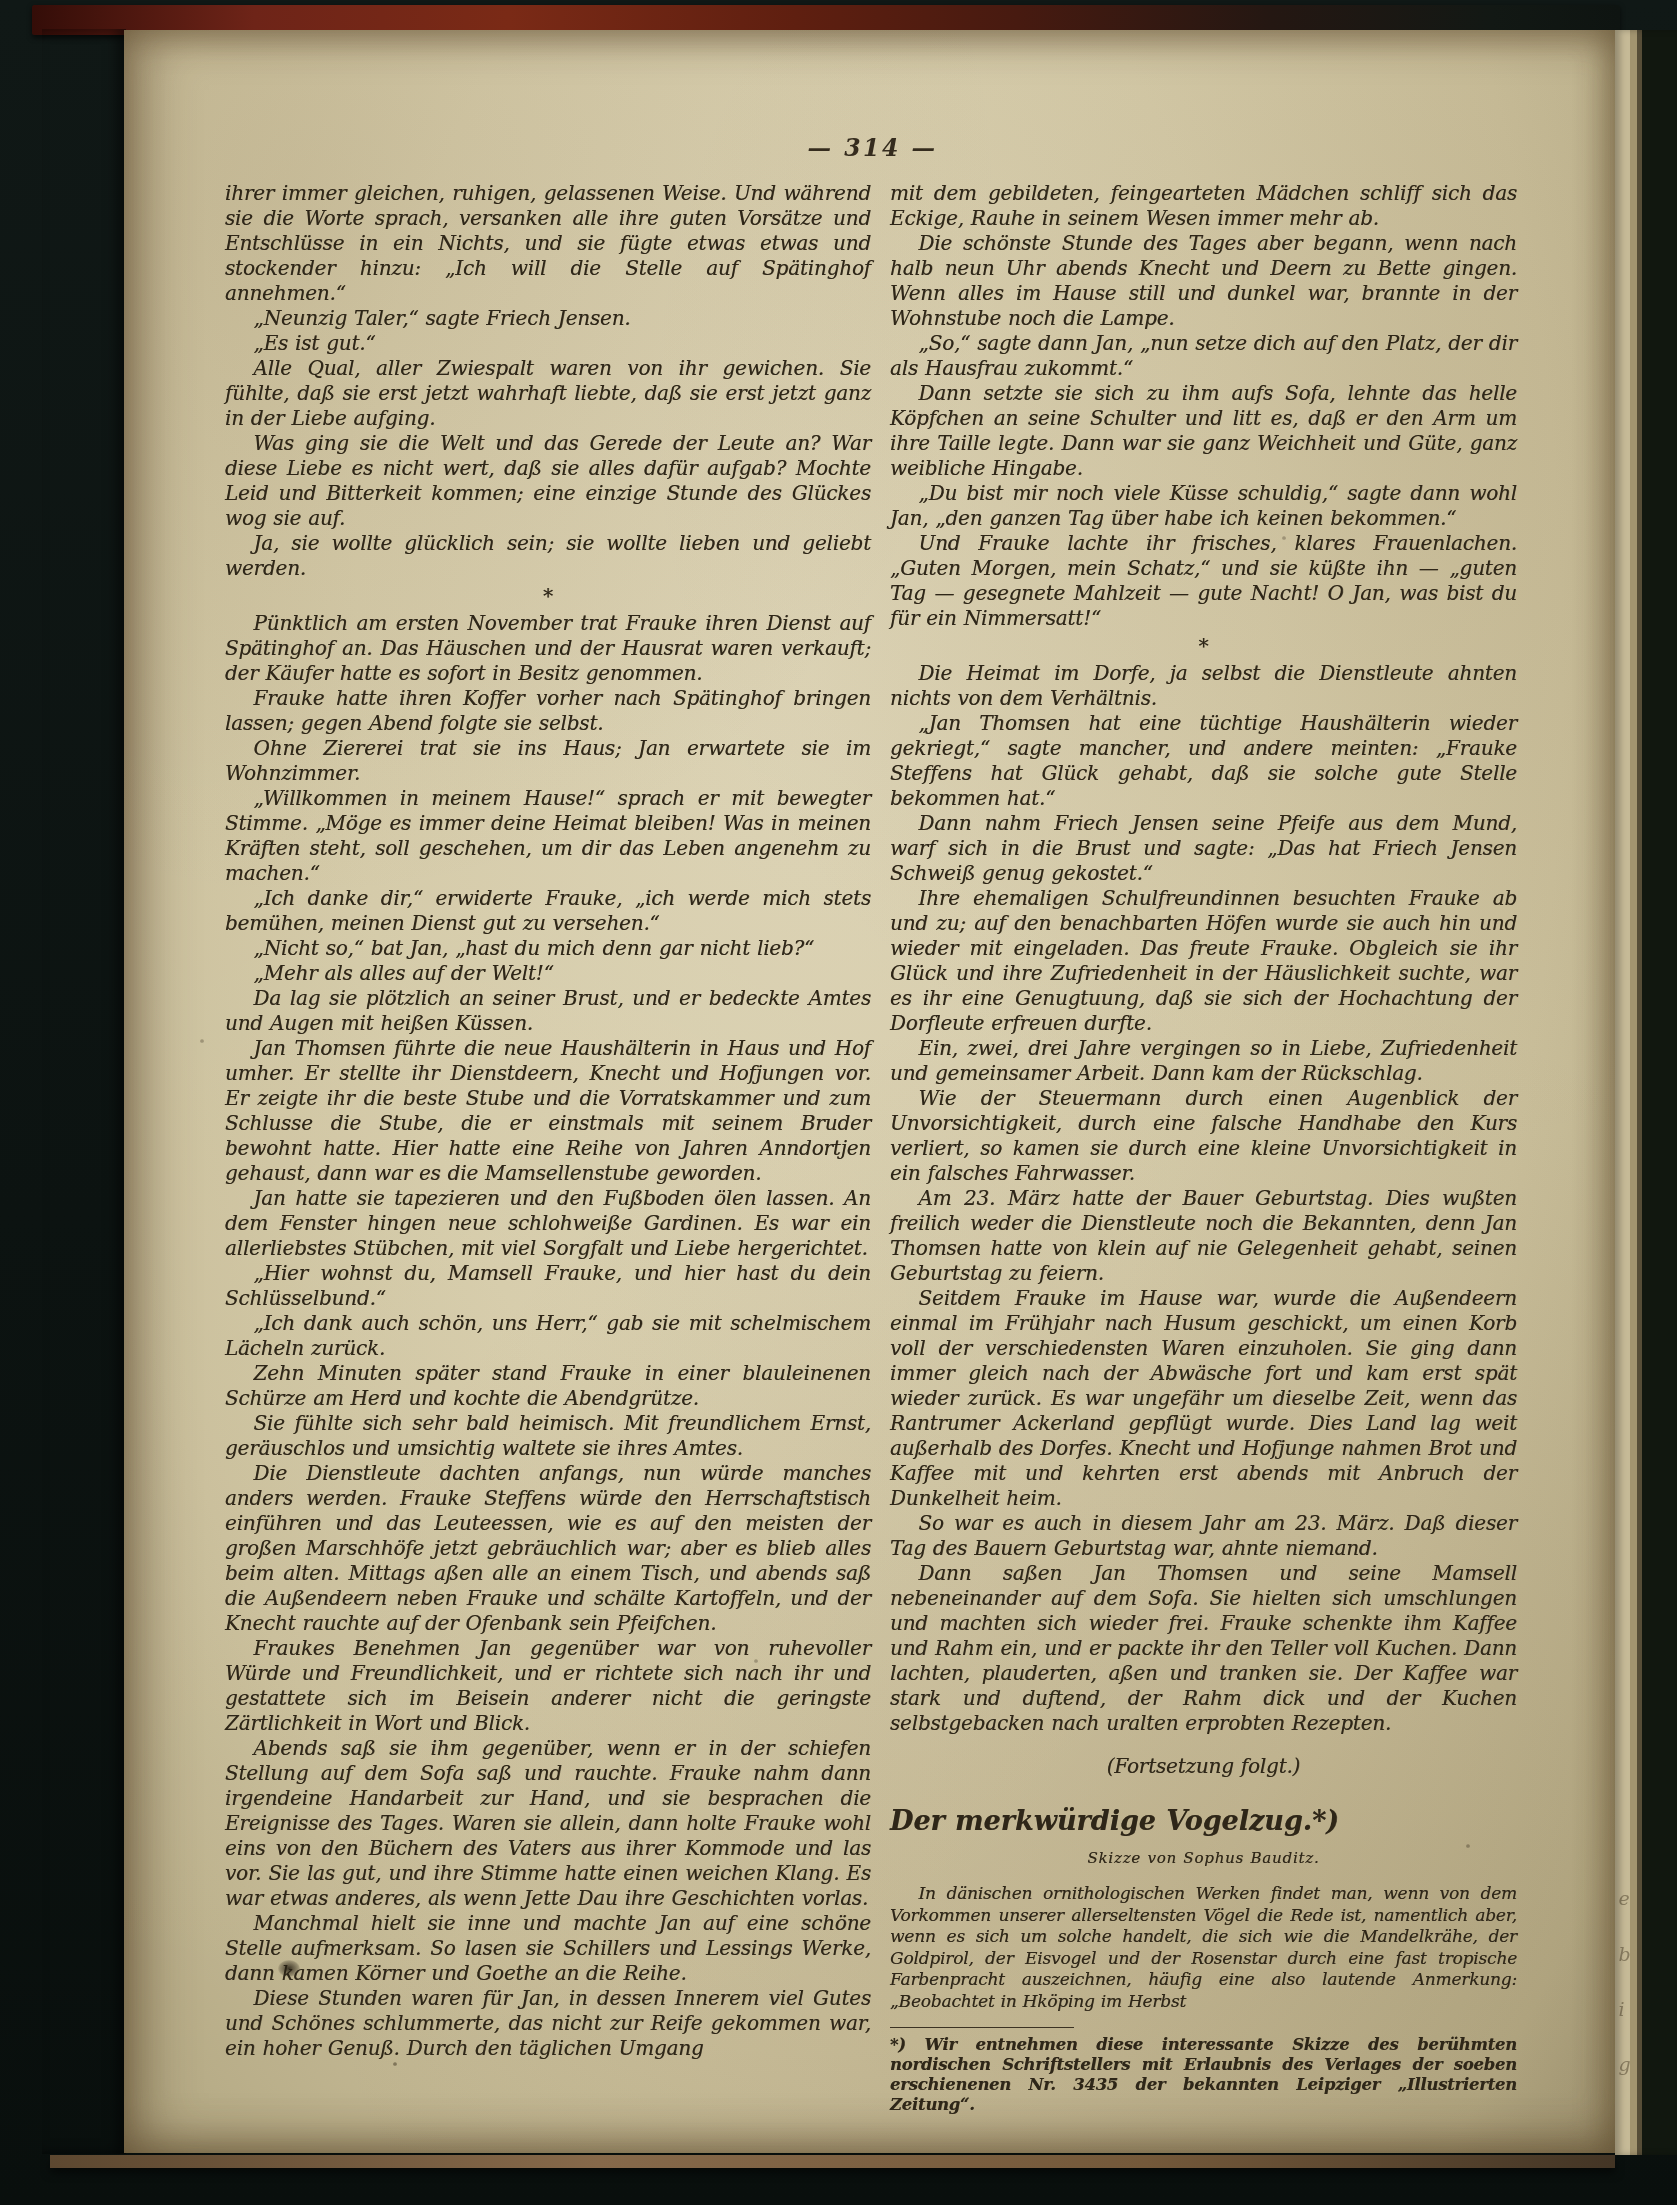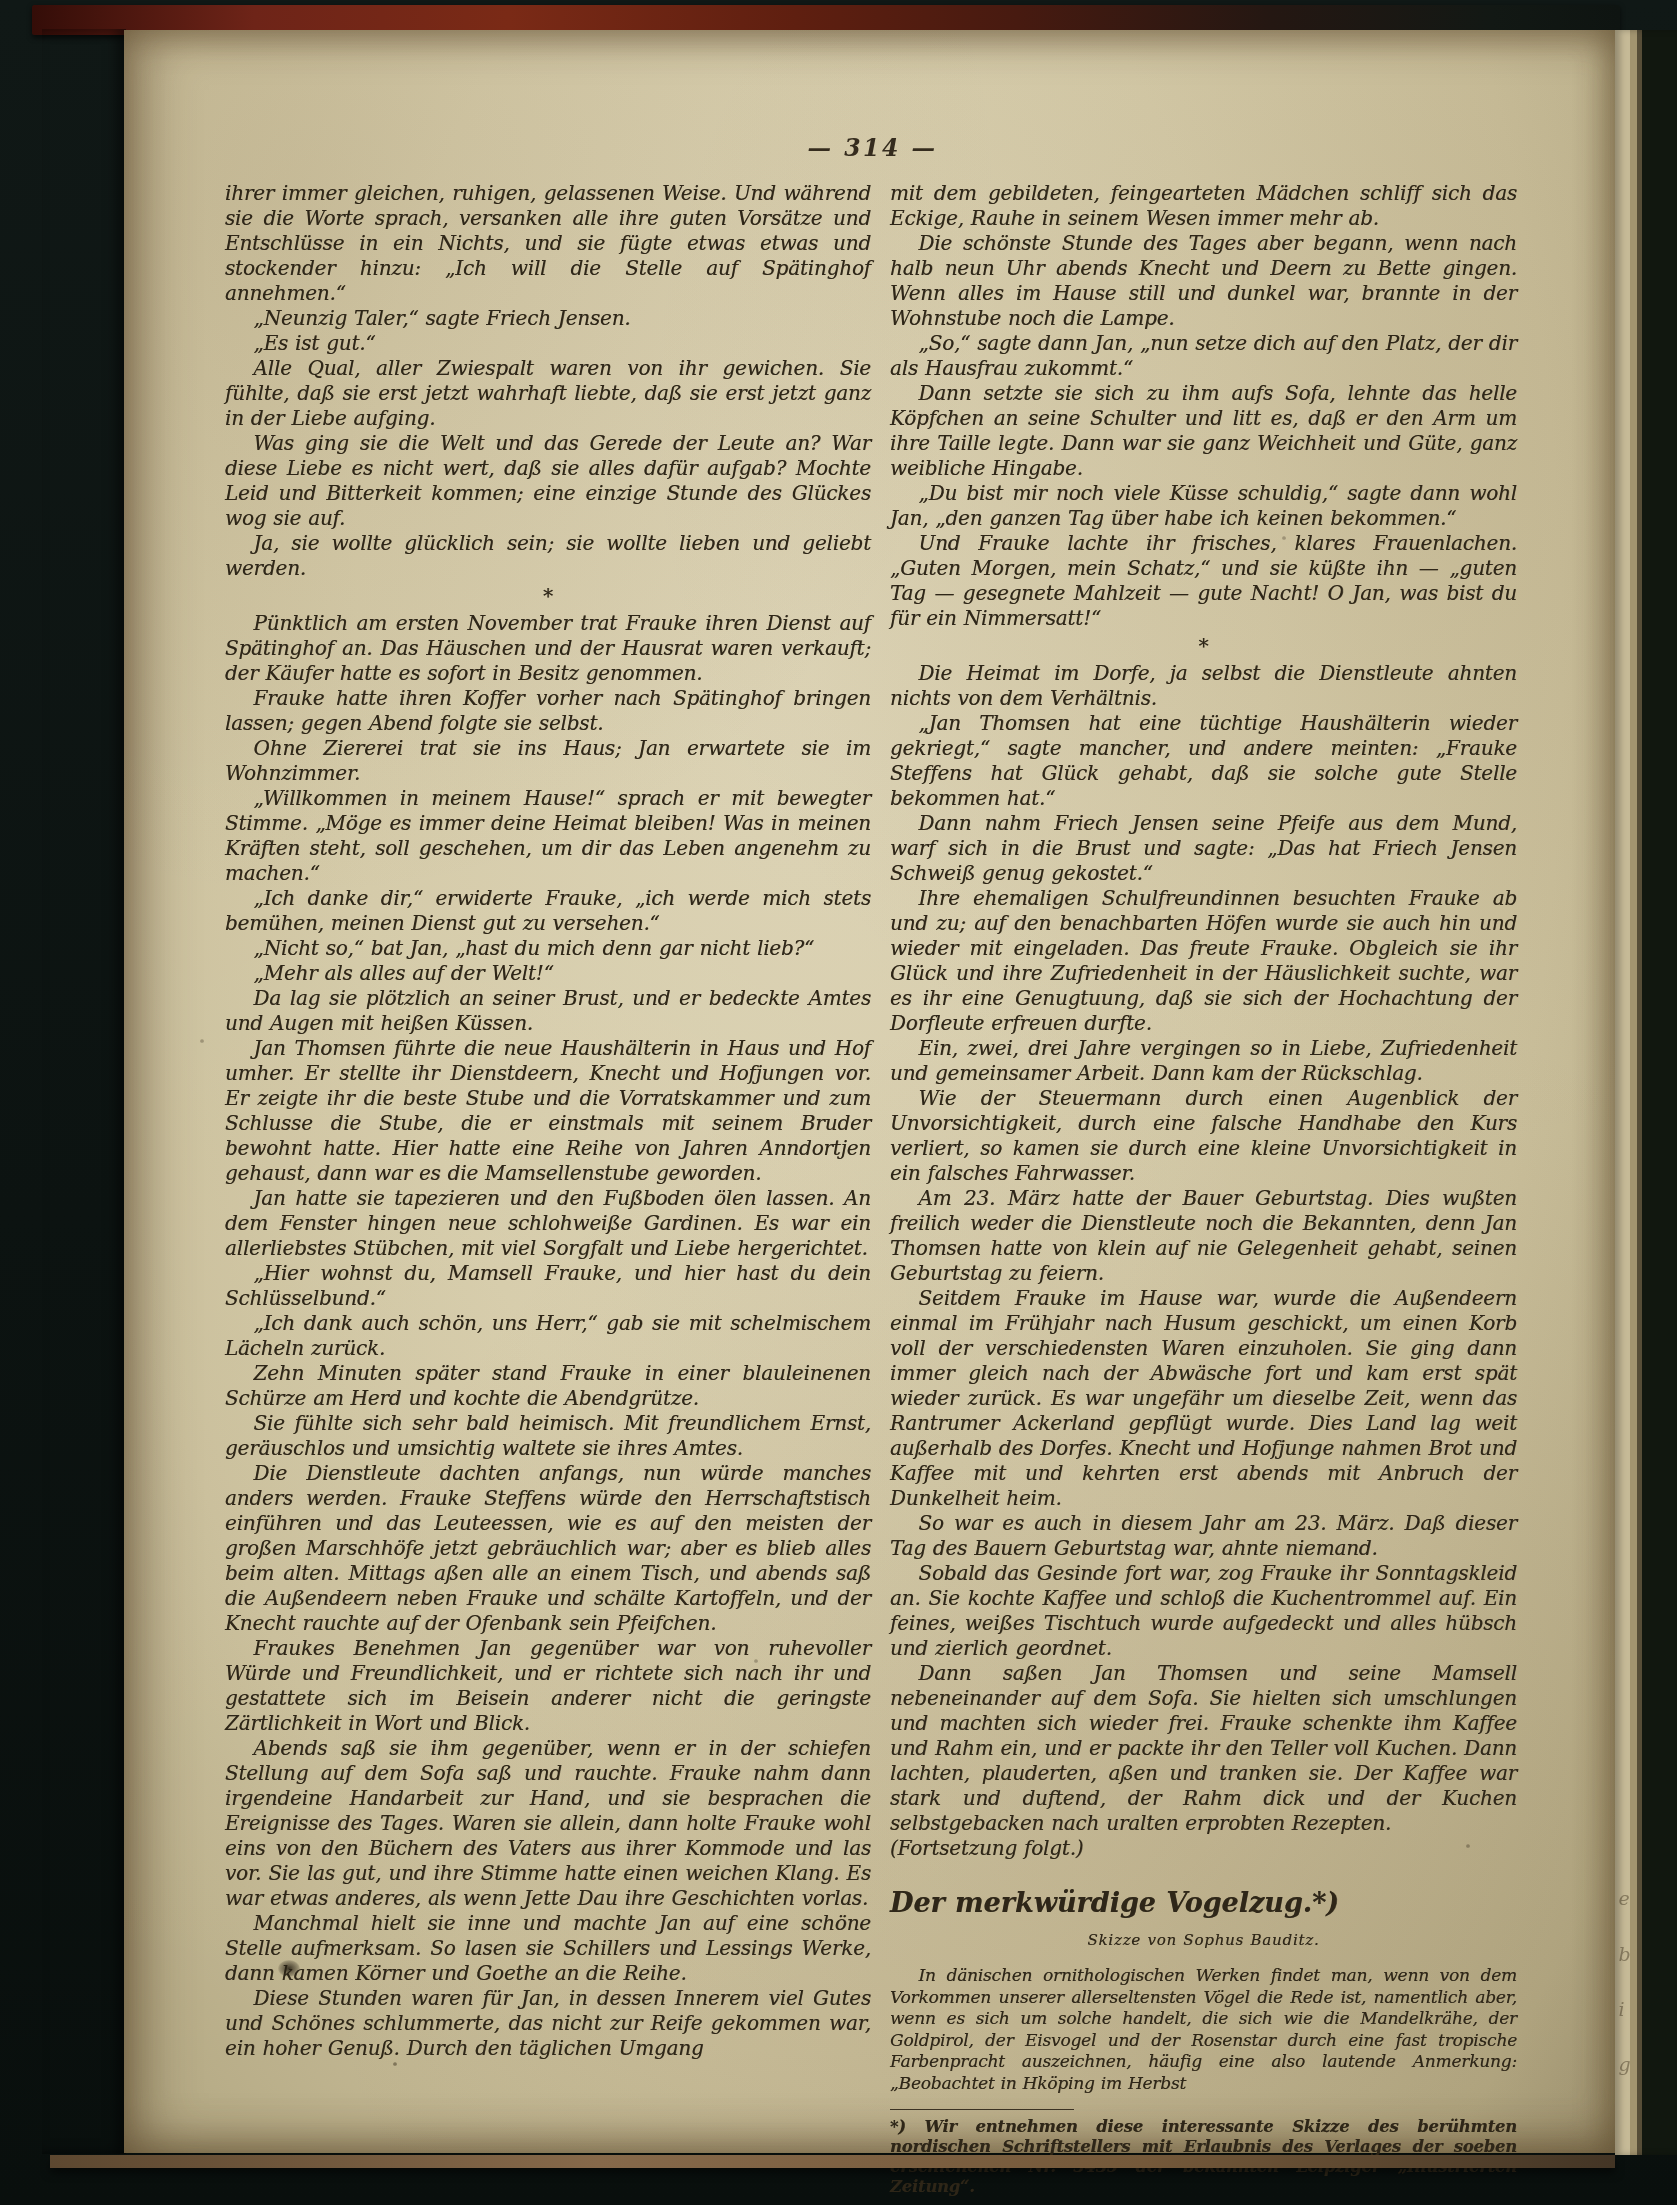--- a/index.html
+++ b/index.html
@@ -53,21 +53,21 @@
 
   .col { position:absolute; top:181px; color:#2e2618; font-size:20px; line-height:25px;
          text-align:justify; letter-spacing:-0.2px; word-spacing:0.8px;
          text-shadow:0.3px 0 0 rgba(46,38,24,.55); hyphens:auto; }
   .col-left  { left:225px;  width:646px; height:1945px; }
   .col-right { left:890px; width:627px; height:1954px; }
 
   p.body { margin:0; }
   p.indent { text-indent:28.5px; }
   p.separator { text-align:center; margin:2.5px 0; text-indent:0; }
-  p.closing { text-align:left; margin:0 0 5px; text-indent:0; }
+  p.closing { text-align:center; margin:18px 0 5px; text-indent:0; }
   p.heading { text-align:left; font-weight:700; font-size:27px; line-height:34px;
               margin:25px 0 8.4px; text-indent:0; letter-spacing:0; }
   p.subheading { text-align:center; font-size:15px; margin:0 0 11.7px;
               text-indent:0; letter-spacing:0.8px; }
   p.intro { font-size:17px; line-height:21.5px; margin:0; }
   .footnote-rule { width:184px; border-top:1.7px solid #3b3223; margin:15px 0 6.7px; }
   p.footnote { font-size:16.4px; line-height:20px; font-weight:700; margin:0; }
 
   .ink-smudge { position:absolute; left:278px; top:1960px; width:22px; height:17px;
           border-radius:50%;
@@ -129,21 +129,20 @@
       <p class="separator">*</p>
       <p class="body indent">Die Heimat im Dorfe, ja selbst die Dienstleute ahnten nichts von dem Verhältnis.</p>
       <p class="body indent">„Jan Thomsen hat eine tüchtige Haushälterin wieder gekriegt,“ sagte mancher, und andere meinten: „Frauke Steffens hat Glück gehabt, daß sie solche gute Stelle bekommen hat.“</p>
       <p class="body indent">Dann nahm Friech Jensen seine Pfeife aus dem Mund, warf sich in die Brust und sagte: „Das hat Friech Jensen Schweiß genug gekostet.“</p>
       <p class="body indent">Ihre ehemaligen Schulfreundinnen besuchten Frauke ab und zu; auf den benachbarten Höfen wurde sie auch hin und wieder mit eingeladen. Das freute Frauke. Obgleich sie ihr Glück und ihre Zufriedenheit in der Häuslichkeit suchte, war es ihr eine Genugtuung, daß sie sich der Hochachtung der Dorfleute erfreuen durfte.</p>
       <p class="body indent">Ein, zwei, drei Jahre vergingen so in Liebe, Zufriedenheit und gemeinsamer Arbeit. Dann kam der Rückschlag.</p>
       <p class="body indent">Wie der Steuermann durch einen Augenblick der Unvorsichtigkeit, durch eine falsche Handhabe den Kurs verliert, so kamen sie durch eine kleine Unvorsichtigkeit in ein falsches Fahrwasser.</p>
       <p class="body indent">Am 23. März hatte der Bauer Geburtstag. Dies wußten freilich weder die Dienstleute noch die Bekannten, denn Jan Thomsen hatte von klein auf nie Gelegenheit gehabt, seinen Geburtstag zu feiern.</p>
       <p class="body indent">Seitdem Frauke im Hause war, wurde die Außendeern einmal im Frühjahr nach Husum geschickt, um einen Korb voll der verschiedensten Waren einzuholen. Sie ging dann immer gleich nach der Abwäsche fort und kam erst spät wieder zurück. Es war ungefähr um dieselbe Zeit, wenn das Rantrumer Ackerland gepflügt wurde. Dies Land lag weit außerhalb des Dorfes. Knecht und Hofjunge nahmen Brot und Kaffee mit und kehrten erst abends mit Anbruch der Dunkelheit heim.</p>
       <p class="body indent">So war es auch in diesem Jahr am 23. März. Daß dieser Tag des Bauern Geburtstag war, ahnte niemand.</p>
-      <p class="body indent">Sobald das Gesinde fort war, zog Frauke ihr Sonntagskleid an. Sie kochte Kaffee und schloß die Kuchentrommel auf. Ein feines, weißes Tischtuch wurde aufgedeckt und alles hübsch und zierlich geordnet.</p>
       <p class="body indent">Dann saßen Jan Thomsen und seine Mamsell nebeneinander auf dem Sofa. Sie hielten sich umschlungen und machten sich wieder frei. Frauke schenkte ihm Kaffee und Rahm ein, und er packte ihr den Teller voll Kuchen. Dann lachten, plauderten, aßen und tranken sie. Der Kaffee war stark und duftend, der Rahm dick und der Kuchen selbstgebacken nach uralten erprobten Rezepten.</p>
       <p class="closing">(Fortsetzung folgt.)</p>
       <p class="heading">Der merkwürdige Vogelzug.*)</p>
       <p class="subheading">Skizze von Sophus Bauditz.</p>
       <p class="intro indent">In dänischen ornithologischen Werken findet man, wenn von dem Vorkommen unserer allerseltensten Vögel die Rede ist, namentlich aber, wenn es sich um solche handelt, die sich wie die Mandelkrähe, der Goldpirol, der Eisvogel und der Rosenstar durch eine fast tropische Farbenpracht auszeichnen, häufig eine also lautende Anmerkung: „Beobachtet in Hköping im Herbst</p>
       <div class="footnote-rule"></div>
       <p class="footnote">*) Wir entnehmen diese interessante Skizze des berühmten nordischen Schriftstellers mit Erlaubnis des Verlages der soeben erschienenen Nr. 3435 der bekannten Leipziger „Illustrierten Zeitung“.</p>
     </div>
 
   <div class="ink-smudge"></div>

